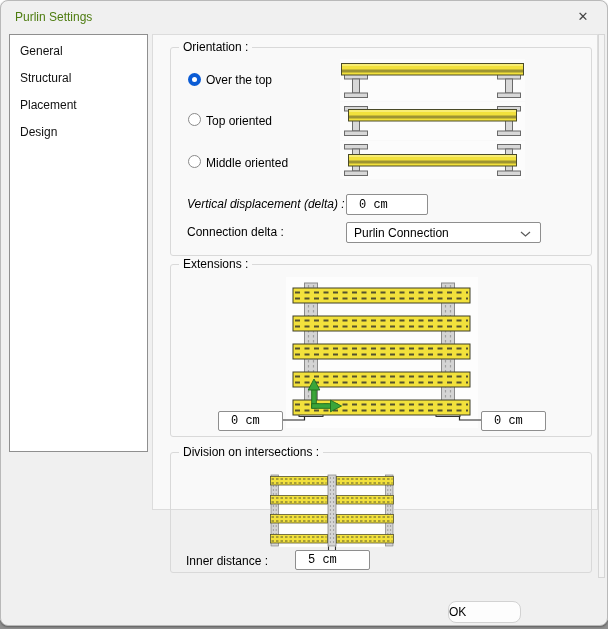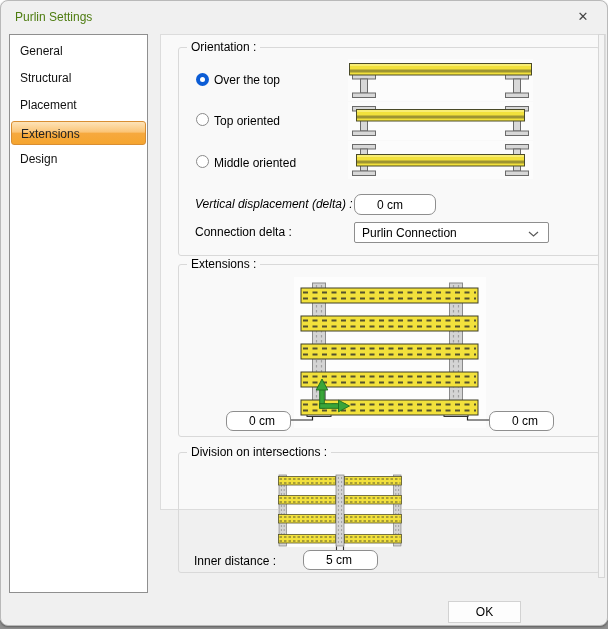--- a/index.html
+++ b/index.html
@@ -7,72 +7,71 @@
   .stage{position:relative;width:608px;height:629px;}
   .under-strip{position:absolute;left:0;top:620px;width:608px;height:9px;background:#8f8f8f;}
   .dialog{position:absolute;left:0;top:0;width:606px;height:624px;background:#f0f0f0;
     border:1px solid #b9b9b9;border-radius:8px;box-shadow:0 1px 2px rgba(0,0,0,.35);}
   
   .titlebar{position:absolute;left:0;top:0;width:100%;height:32px;}
   .title{position:absolute;left:14px;top:9px;font-size:12px;color:#4d7c0f;}
   .close-btn{position:absolute;right:8px;top:4px;width:32px;height:24px;text-align:center;
     line-height:24px;font-size:13px;color:#454545;cursor:default;}
   
-  .sidebar{position:absolute;left:8px;top:33px;width:139px;height:559px;background:#ffffff;
+  .sidebar{position:absolute;left:8px;top:33px;width:139px;height:418px;background:#ffffff;
     border:1px solid #8f8f8f;box-sizing:border-box;}
   .side-item{position:relative;height:27px;line-height:27px;padding-left:10px;font-size:12px;color:#111;}
   .side-item.selected{height:24px;line-height:24px;margin:2px 1px 1px 1px;padding-left:9px;
     background:linear-gradient(#fde3b8 0%,#fbc577 45%,#f6a93e 52%,#f5a52f 100%);
     border:1px solid #d98e32;border-radius:3px;box-sizing:border-box;color:#222;}
   .side-list{padding-top:3px;}
   
-  .panel{position:absolute;left:159px;top:33px;width:446px;height:476px;background:#f9f9f9;
+  .panel{position:absolute;left:151px;top:33px;width:446px;height:476px;background:#f9f9f9;
     border:1px solid #dcdcdc;box-sizing:border-box;}
   .scrollstrip{position:absolute;left:597px;top:33px;width:7px;height:544px;background:#f4f4f4;
     border:1px solid #d6d6d6;box-sizing:border-box;}
   
   .grp{position:absolute;border:1px solid #d9d9d9;border-radius:3px;}
   .grp-label{position:absolute;top:-8px;left:8px;background:#f9f9f9;padding:0 4px;font-size:12px;color:#000;white-space:nowrap;}
   
   .radio{position:absolute;width:13px;height:13px;border-radius:50%;box-sizing:border-box;}
   .radio.sel{background:#0b5cd5;}
   .radio.sel::after{content:"";position:absolute;left:4px;top:4px;width:5px;height:5px;background:#fff;border-radius:50%;}
   .radio.unsel{background:#fff;border:1px solid #8a8a8a;}
   .lbl{position:absolute;font-size:12px;color:#000;white-space:nowrap;}
   .illo{position:absolute;background:#fcfcfc;}
   
-  .tinput{position:absolute;border:1px solid #8e8e8e;border-radius:7px;background:#fff;
-    font-family:Liberation Sans, sans-serif;font-size:12px;color:#000;padding:0 0 0 22px;box-sizing:border-box;outline:none;}
+  .tinput{position:absolute;border:1px solid #8e8e8e;border-radius:2px;background:#fff;
+    font-family:Liberation Mono, monospace;font-size:12px;color:#000;padding:0 0 0 12px;box-sizing:border-box;outline:none;}
   .combo{position:absolute;border:1px solid #8e8e8e;border-radius:2px;background:#fff;box-sizing:border-box;}
   .combo .combo-text{position:absolute;left:7px;top:3px;font-size:12px;color:#000;white-space:nowrap;}
   .combo .chev{position:absolute;right:9px;top:8px;}
   
   .btn{position:absolute;width:73px;height:22px;background:#fdfdfd;border:1px solid #d2d2d2;
-    border-radius:0;font-size:12px;color:#000;text-align:center;line-height:20px;box-sizing:border-box;}
+    border-radius:8px;font-size:12px;color:#000;text-align:left;line-height:20px;box-sizing:border-box;}
   svg{display:block;}
 </style>
 </head>
 <body>
 
 <div class="stage">
   <div class="under-strip"></div>
 
   <div class="dialog">
 
     <div class="titlebar">
       <div class="title">Purlin Settings</div>
       <div class="close-btn">✕</div>
     </div>
 
     <div class="sidebar">
       <div class="side-list">
         <div class="side-item">General</div>
         <div class="side-item">Structural</div>
         <div class="side-item">Placement</div>
-        <div class="side-item selected">Extensions</div>
         <div class="side-item">Design</div>
       </div>
     </div>
 
     <div class="panel">
 
       <div class="grp" style="left:17px;top:12px;width:420px;height:207px;">
         <span class="grp-label">Orientation :</span>
 
         <span class="radio sel" style="left:17px;top:25px;"></span>

